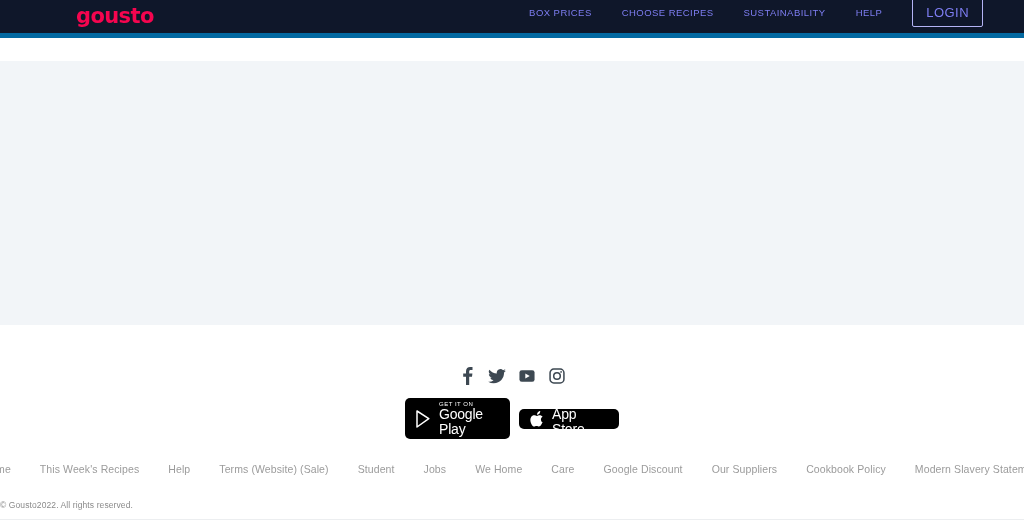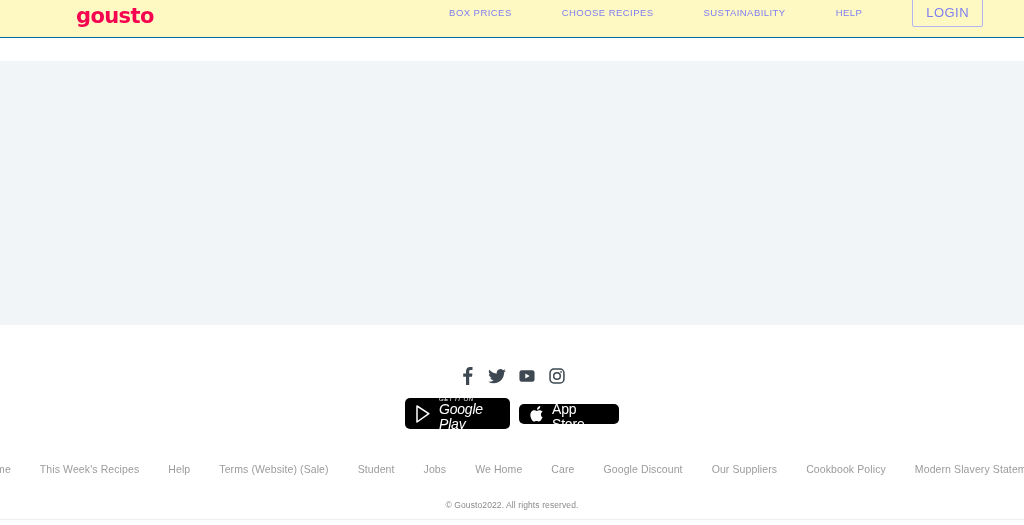--- a/index.html
+++ b/index.html
@@ -23,22 +23,22 @@
     height: 525px;
     background: #ffffff;
   }
 
   
   .site-header {
     position: absolute;
     top: 0; left: 0;
     width: 1024px;
     height: 38px;
-    background: #fef9c3;
-    border-bottom: 1px solid #0369a1;
+    background: #0f172a;
+    border-bottom: 5px solid #0369a1;
     display: flex;
     align-items: center;
   }
 
   .logo {
     position: absolute;
     left: 76px;
     top: 6px;
     font-size: 21px;
     line-height: 21px;
@@ -49,21 +49,20 @@
     cursor: pointer;
   }
 
   .nav {
     position: absolute;
     right: 0;
     top: 0;
     height: 24px;
     display: flex;
     align-items: center;
-    gap: 20px;
   }
 
   .nav-link {
     font-size: 9.5px;
     letter-spacing: 0.45px;
     color: #7e7ef2;
     text-decoration: none;
     text-transform: uppercase;
     margin-right: 30px;
     cursor: pointer;
@@ -149,21 +148,21 @@
 
   .store-badge {
     background: #000000;
     border-radius: 5px;
     display: flex;
     align-items: center;
     cursor: pointer;
     color: #ffffff;
     padding: 0 11px;
   }
-  .badge-google { width: 105px; height: 31px; font-style: italic; }
+  .badge-google { width: 105px; height: 41px; }
   .badge-apple  { width: 100px; height: 20px; }
 
   .badge-glyph {
     display: flex;
     align-items: center;
     justify-content: center;
     margin-right: 7px;
     flex-shrink: 0;
   }
 
@@ -201,21 +200,21 @@
     white-space: nowrap;
     cursor: pointer;
     letter-spacing: 0.1px;
   }
 
   .copyright {
     position: absolute;
     top: 175px;
     left: 0;
     width: 1024px;
-    text-align: center;
+    text-align: left;
     font-size: 8.5px;
     color: #8a8a8a;
     letter-spacing: 0.1px;
   }
 
   .bottom-rule {
     position: absolute;
     top: 519px;
     left: 0;
     width: 1024px;

